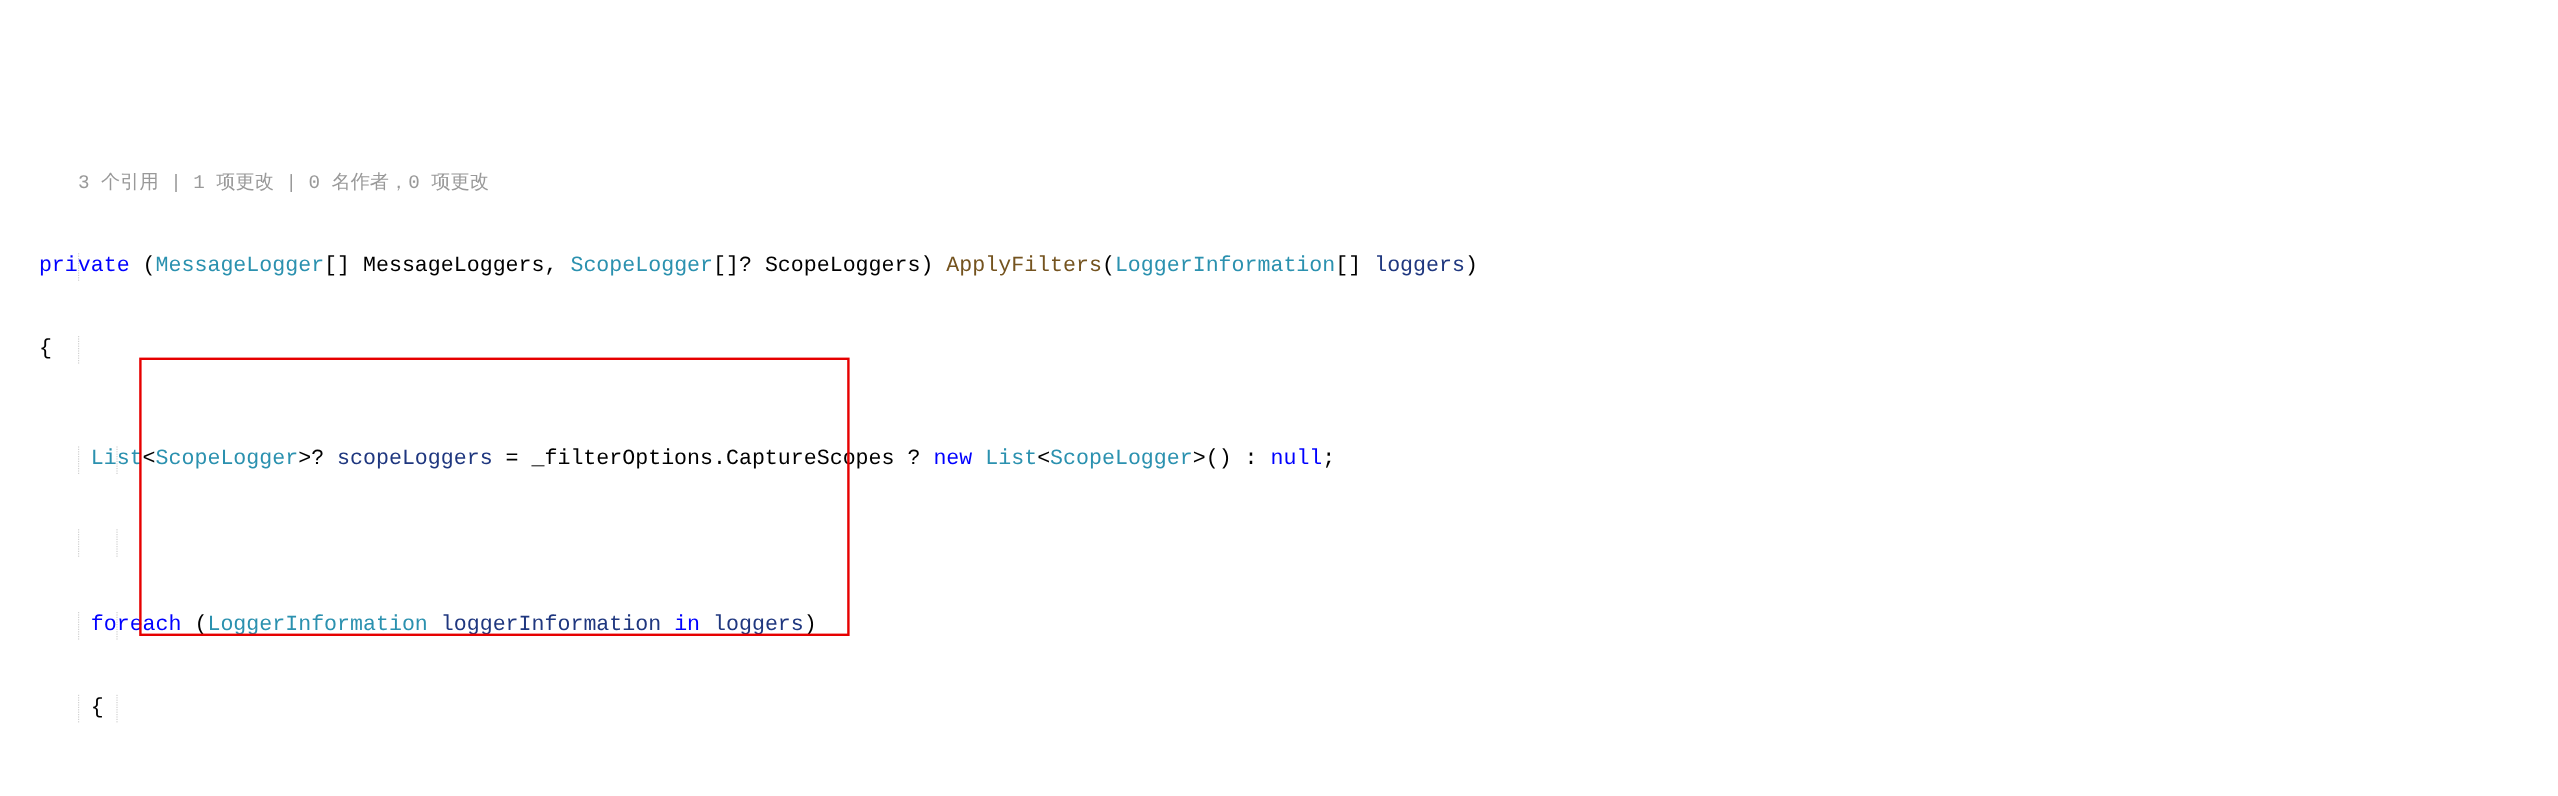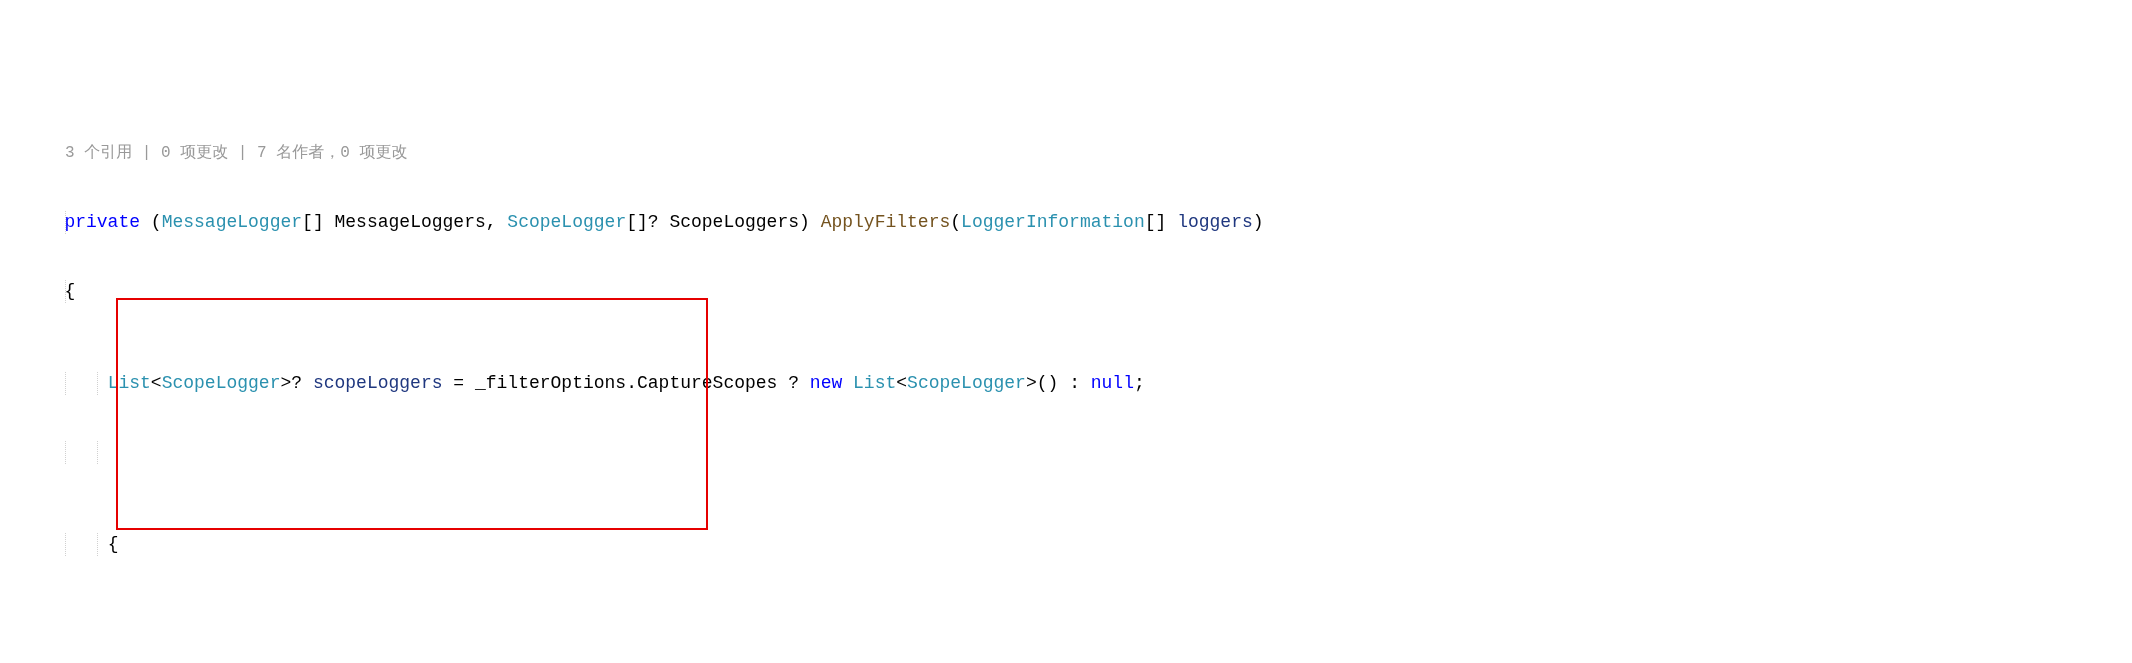--- a/index.html
+++ b/index.html
@@ -12,21 +12,21 @@
     white-space: pre;
     padding: 4px 0 0 0;
     overflow: hidden;
   }
   .code-area { position: relative; }
   .codelens {
     color: #999999;
     font-size: 16px;
     padding-left: 65px;
   }
-  .line { padding-left: 32px; position: relative; }
+  .line { position: relative; }
   .guide {
     position: absolute;
     top: 0; bottom: 0;
     border-left: 1px dotted #d0d0d0;
     width: 0;
   }
   .g0 { left: 65px; }
   .g1 { left: 97px; }
   .kw { color: #0000ff; }
   .type { color: #2b91af; }
@@ -44,31 +44,32 @@
     pointer-events: none;
   }
 </style>
 </head>
 <body>
 
 
 
 <div class="code-area">
 
-<div class="codelens">3 个引用 | 0 项更改 | 7 名作者，0 项更改</div>
+<div class="codelens">3 个引用 | 1 项更改 | 0 名作者，0 项更改</div>
 
 <div class="line"><span class="guide g0"></span>   <span class="kw">private</span> <span class="punct">(</span><span class="type">MessageLogger</span><span class="punct">[]</span> <span class="default">MessageLoggers</span><span class="punct">, </span><span class="type">ScopeLogger</span><span class="punct">[]?</span> <span class="default">ScopeLoggers</span><span class="punct">) </span><span class="method">ApplyFilters</span><span class="punct">(</span><span class="type">LoggerInformation</span><span class="punct">[]</span> <span class="local">loggers</span><span class="punct">)</span></div>
 
 <div class="line"><span class="guide g0"></span>   <span class="punct">{</span></div>
 
 
 <div class="line"><span class="guide g0"></span><span class="guide g1"></span>       <span class="type">List</span><span class="punct">&lt;</span><span class="type">ScopeLogger</span><span class="punct">&gt;? </span><span class="local">scopeLoggers</span> <span class="punct">= </span><span class="default">_filterOptions</span><span class="punct">.</span><span class="default">CaptureScopes</span> <span class="punct">? </span><span class="kw">new</span> <span class="type">List</span><span class="punct">&lt;</span><span class="type">ScopeLogger</span><span class="punct">&gt;() : </span><span class="kw">null</span><span class="punct">;</span></div>
 
 <div class="line"><span class="guide g0"></span><span class="guide g1"></span> </div>
 
+<div class="line"><span class="guide g0"></span><span class="guide g1"></span>       <span class="kw">foreach</span> <span class="punct">(</span><span class="type">LoggerInformation</span> <span class="local">loggerInformation</span> <span class="kw">in</span> <span class="local">loggers</span><span class="punct">)</span></div>
 
 <div class="line"><span class="guide g0"></span><span class="guide g1"></span>       <span class="punct">{</span></div>
 
 
 
 
 
 
 
 

